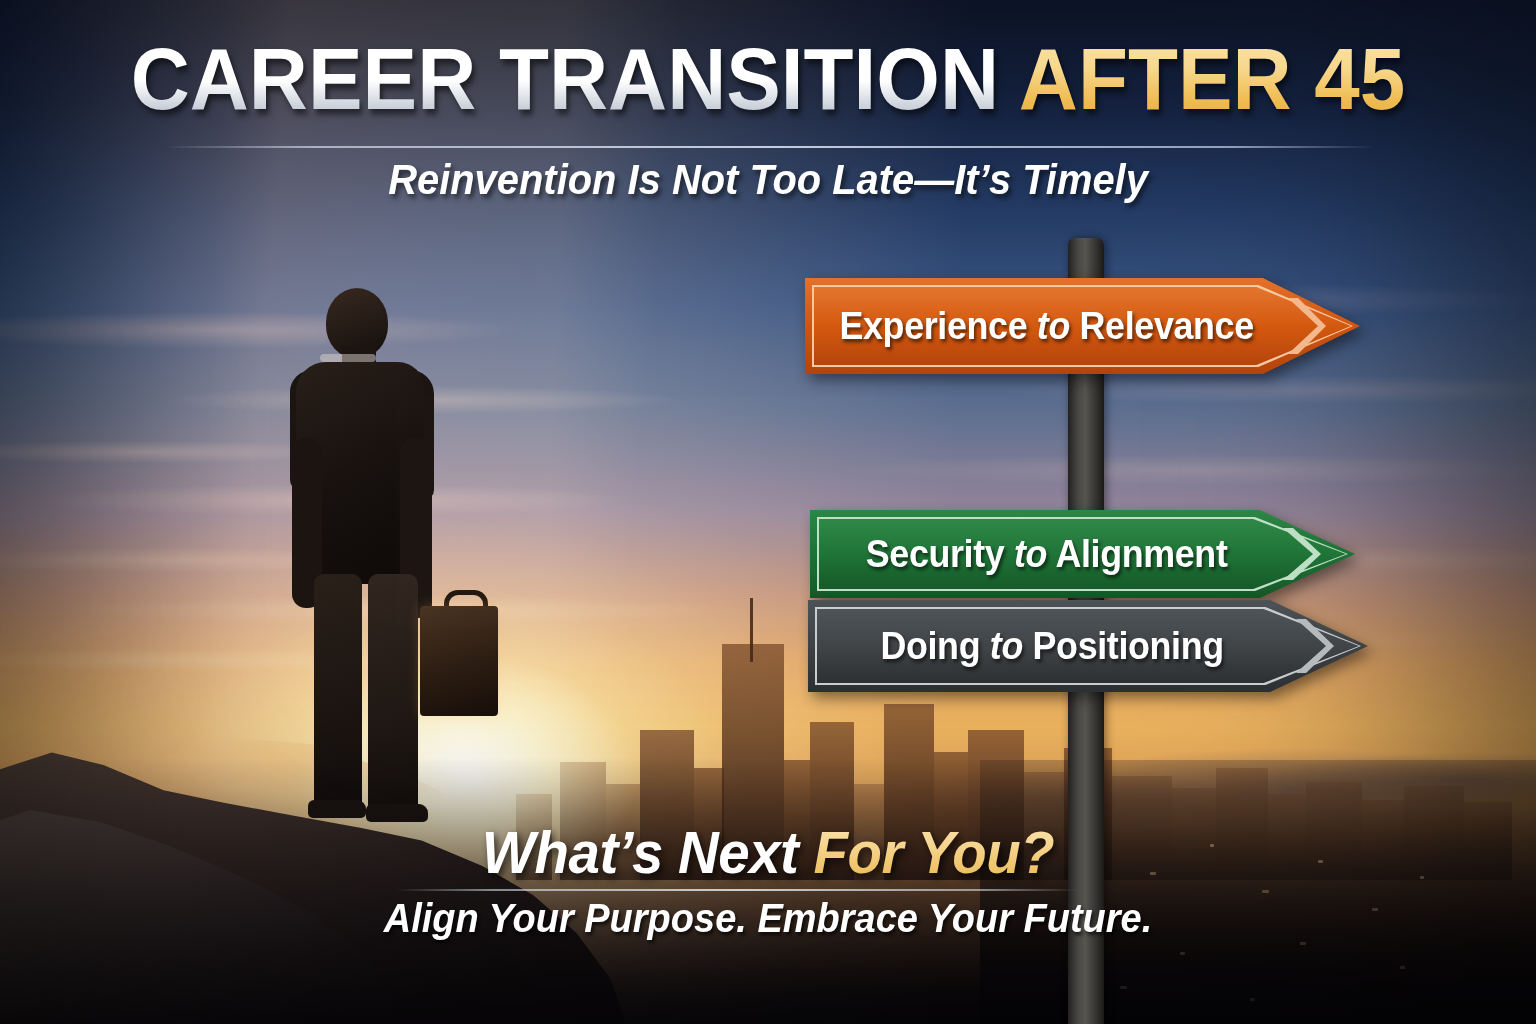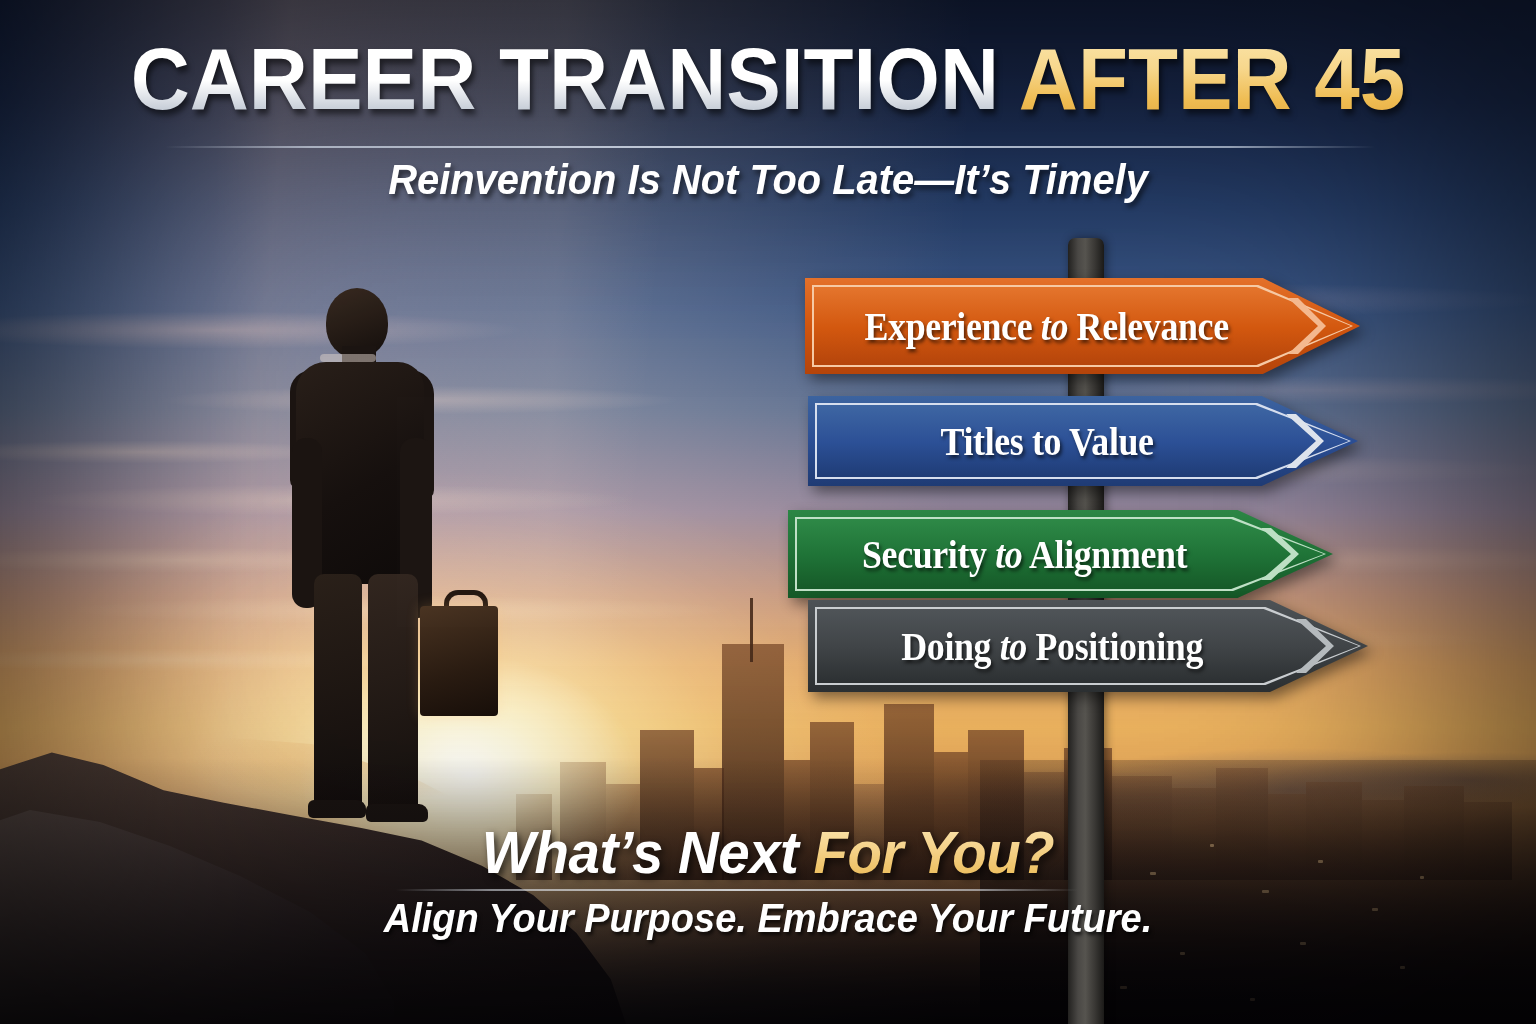--- a/index.html
+++ b/index.html
@@ -191,21 +191,20 @@
     box-sizing: border-box;
     filter: drop-shadow(5px 6px 7px rgba(0,0,0,0.45));
   }
   .sign-body {
     position: relative;
     width: 100%;
     height: 100%;
     clip-path: polygon(0% 0%, 82.5% 0%, 100% 50%, 82.5% 100%, 0% 100%);
     display: flex;
     align-items: center;
-    font-family: Liberation Serif, serif;
   }
   .sign-border {
     position: absolute;
     left: 7px; right: 7px; top: 7px; bottom: 7px;
     clip-path: polygon(0% 0%, 82.5% 0%, 100% 50%, 82.5% 100%, 0% 100%);
     border: 0;
   }
   .sign-inner {
     position: absolute;
     left: 9px; right: 9px; top: 9px; bottom: 9px;
@@ -407,36 +406,22 @@
         <span>Experience </span><i>to</i><span> Relevance</span>
       </div>
       <div class="chev">
         <svg width="44" height="64" viewBox="0 0 44 64">
           <path d="M6 4 L36 32 L6 60 L16 60 L44 32 L16 4 Z" fill="#F4B88E"></path>
         </svg>
       </div>
     </div>
   </div>
 
-  <div class="sign" style="left:808px; top:396px; width:550px; height:90px;">
-    <div class="sign-body" style="background:linear-gradient(to bottom,#3C639F 0%,#2B4E94 50%,#1F3B74 100%);">
-      <div class="sign-border" style="background:#D6DEEE;"></div>
-      <div class="sign-inner" style="background:linear-gradient(to bottom,#3E66A3 0%,#2C5096 52%,#1F3C76 100%);"></div>
-      <div class="sign-label">
-        <span>Titles </span><span>to</span><span> Value</span>
-      </div>
-      <div class="chev">
-        <svg width="44" height="62" viewBox="0 0 44 62">
-          <path d="M6 4 L36 31 L6 58 L16 58 L44 31 L16 4 Z" fill="#DDE3EC"></path>
-        </svg>
-      </div>
-    </div>
-  </div>
-
-  <div class="sign" style="left:788px; top:510px; width:545px; height:88px;">
+
+  <div class="sign" style="left:810px; top:510px; width:545px; height:88px;">
     <div class="sign-body" style="background:linear-gradient(to bottom,#2C8645 0%,#1E7136 50%,#155827 100%);">
       <div class="sign-border" style="background:#BFE0C6;"></div>
       <div class="sign-inner" style="background:linear-gradient(to bottom,#2E8947 0%,#1F7337 52%,#165A28 100%);"></div>
       <div class="sign-label">
         <span>Security </span><i>to</i><span> Alignment</span>
       </div>
       <div class="chev">
         <svg width="44" height="60" viewBox="0 0 44 60">
           <path d="M6 4 L36 30 L6 56 L16 56 L44 30 L16 4 Z" fill="#BDDFC4"></path>
         </svg>

